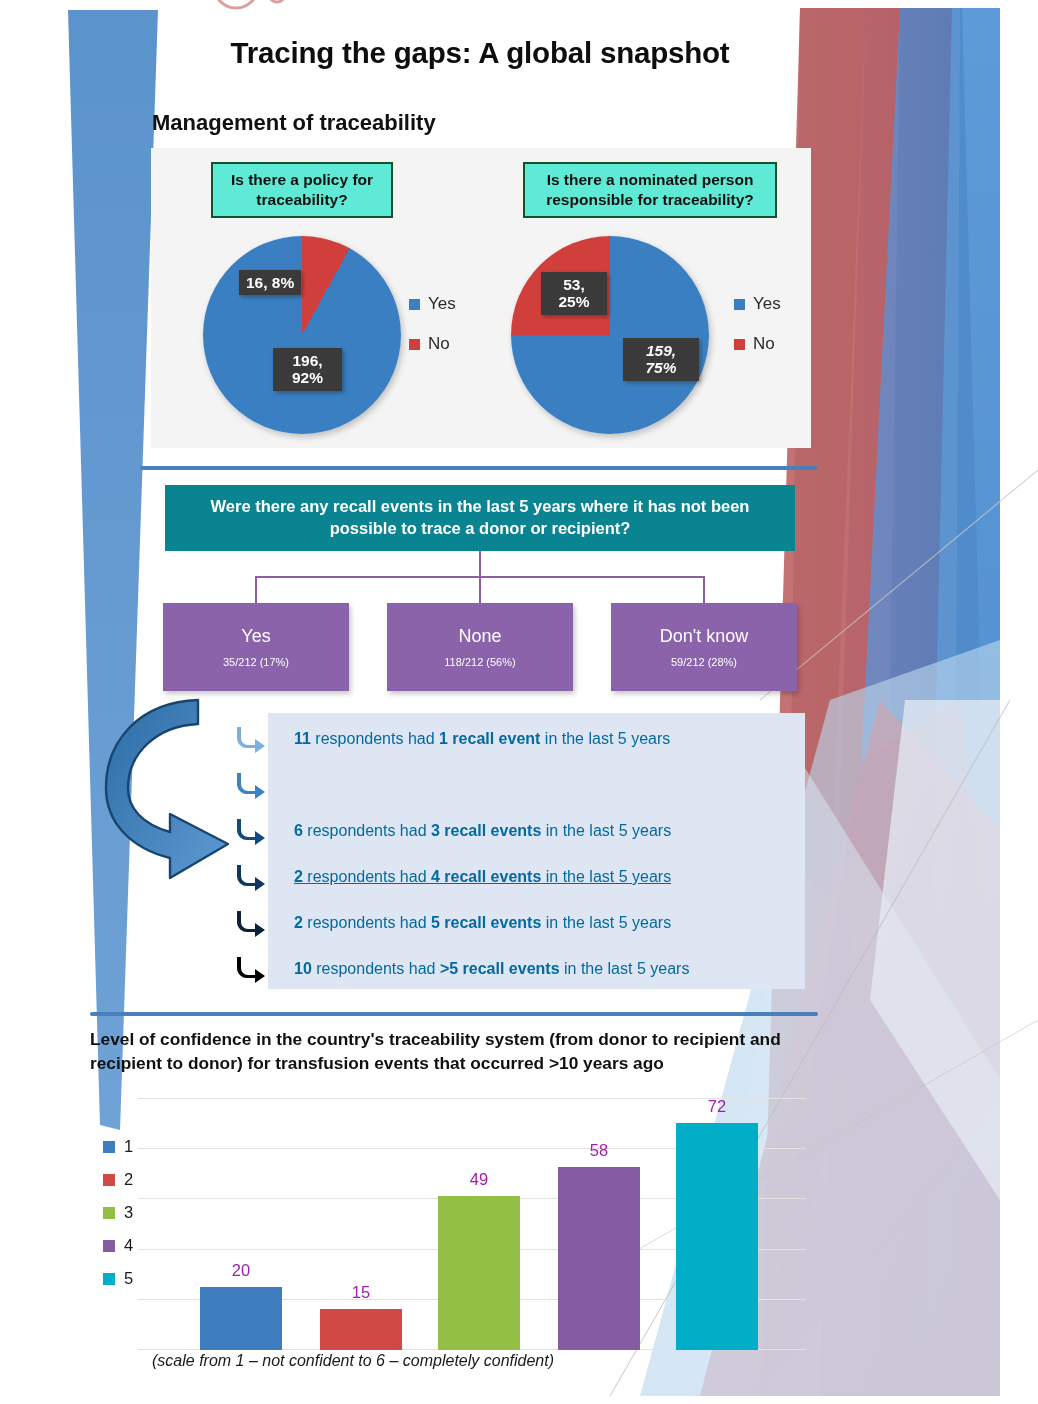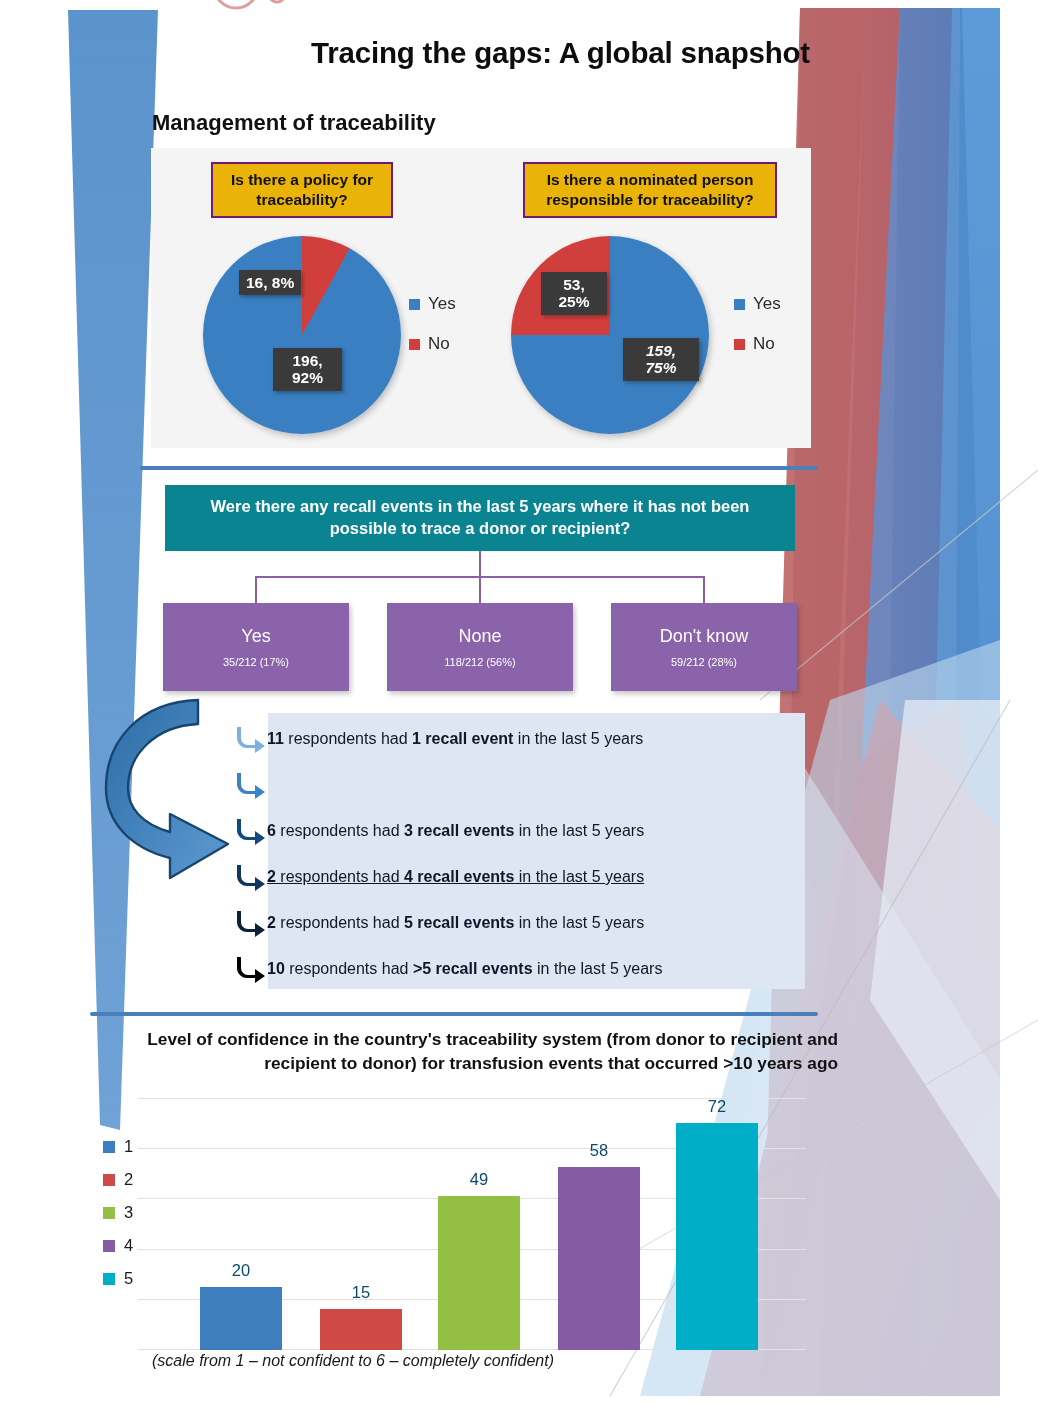--- a/index.html
+++ b/index.html
@@ -7,30 +7,30 @@
        font-family:"Liberation Sans", sans-serif;}
   #root{position:relative;width:1038px;height:1404px;overflow:hidden;background:#fff;}
 
   
   .bg-svg{position:absolute;left:0;top:0;width:1038px;height:1404px;}
 
   
   .content{position:absolute;left:0;top:0;width:1038px;height:1404px;}
 
   .main-title{position:absolute;left:150px;top:36px;width:660px;
-     text-align:right;font-size:29.5px;font-weight:bold;color:#0d0d0d;
+     text-align:center;font-size:29.5px;font-weight:bold;color:#0d0d0d;
      letter-spacing:-.2px;}
 
   .section-head{position:absolute;font-size:22px;font-weight:bold;color:#111;}
   .sec1-head{left:152px;top:110px;}
 
   
   .pies-panel{position:absolute;left:151px;top:148px;width:660px;height:300px;
       background:#f4f4f4;}
-  .pie-title{position:absolute;border:2px solid #701a75;background:#eab308;
+  .pie-title{position:absolute;border:2px solid #14532d;background:#5eead4;
       text-align:center;font-size:15.5px;font-weight:bold;color:#111;
       line-height:1.28;padding:6px 8px;box-sizing:border-box;}
   .pt1{left:60px;top:14px;width:182px;}
   .pt2{left:372px;top:14px;width:254px;}
 
   .pie-wrap{position:absolute;}
   .pie{width:198px;height:198px;border-radius:50%;
        box-shadow:2px 3px 6px rgba(0,0,0,.22);}
   .pie1{background:conic-gradient(from 0deg,#d13f3c 0deg 28.8deg,#3a7fc1 28.8deg 360deg);}
   .pie2{background:conic-gradient(from 0deg,#3a7fc1 0deg 270deg,#d13f3c 270deg 360deg);}
@@ -60,33 +60,33 @@
   
   .pbox{position:absolute;width:186px;height:88px;background:#8a63ab;
      color:#fff;display:flex;flex-direction:column;align-items:center;
      justify-content:center;box-shadow:2px 3px 5px rgba(0,0,0,.22);}
   .pbox .l1{font-size:18px;margin-bottom:9px;}
   .pbox .l2{font-size:11px;}
 
   
   .recall-panel{position:absolute;left:268px;top:713px;width:537px;height:276px;
      background:#dde6f2;}
-  .recall-row{position:absolute;left:267px;font-size:16px;color:#0f172a;
+  .recall-row{position:absolute;left:294px;font-size:16px;color:#0369a1;
      white-space:nowrap;}
   .recall-row b{font-weight:bold;}
   .ar{position:absolute;width:34px;height:34px;}
 
   
   .chart-head{position:absolute;left:90px;top:1028px;width:748px;
-     font-size:17.3px;font-weight:bold;color:#111;line-height:1.36;text-align:right;}
+     font-size:17.3px;font-weight:bold;color:#111;line-height:1.36;}
 
   .chart-area{position:absolute;left:138px;top:1098px;width:668px;height:252px;}
   .gridline{position:absolute;left:0;width:668px;height:1px;background:#e2e2e2;}
   .bar{position:absolute;bottom:0;}
-  .bar-val{position:absolute;font-size:16.5px;color:#0c4a6e;text-align:center;}
+  .bar-val{position:absolute;font-size:16.5px;color:#a21caf;text-align:center;}
 
   .chart-legend{position:absolute;left:103px;top:1130px;font-size:16.5px;color:#1a1a1a;}
   .chart-legend .row{display:flex;align-items:center;height:33px;}
   .chart-legend .sw2{width:12px;height:12px;margin-right:9px;display:inline-block;}
 
   .scale-note{position:absolute;left:152px;top:1352px;font-size:16px;
      font-style:italic;color:#1a1a1a;}
 </style>
 </head>
 <body>

